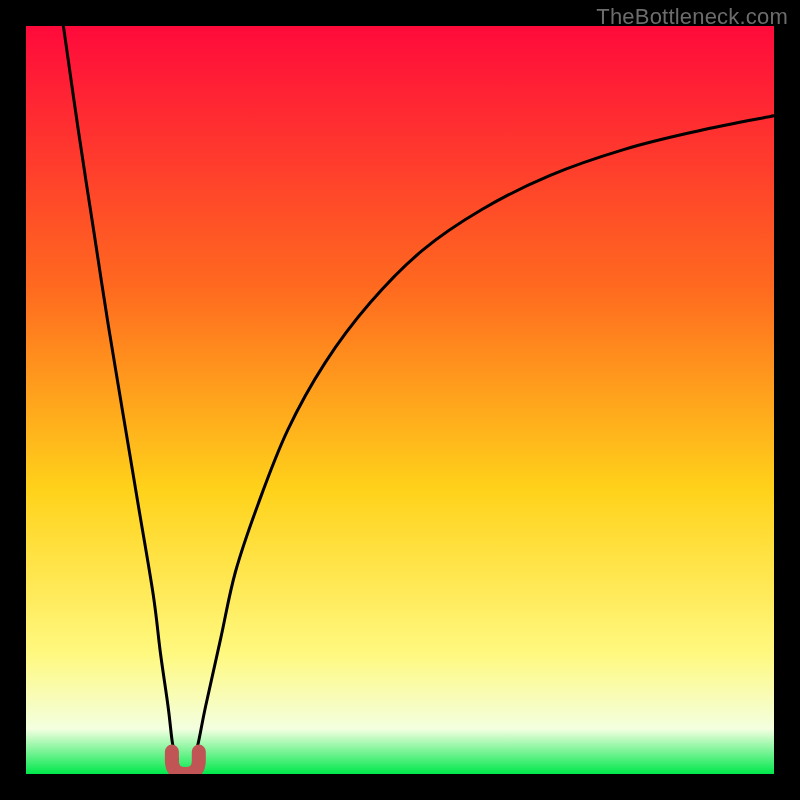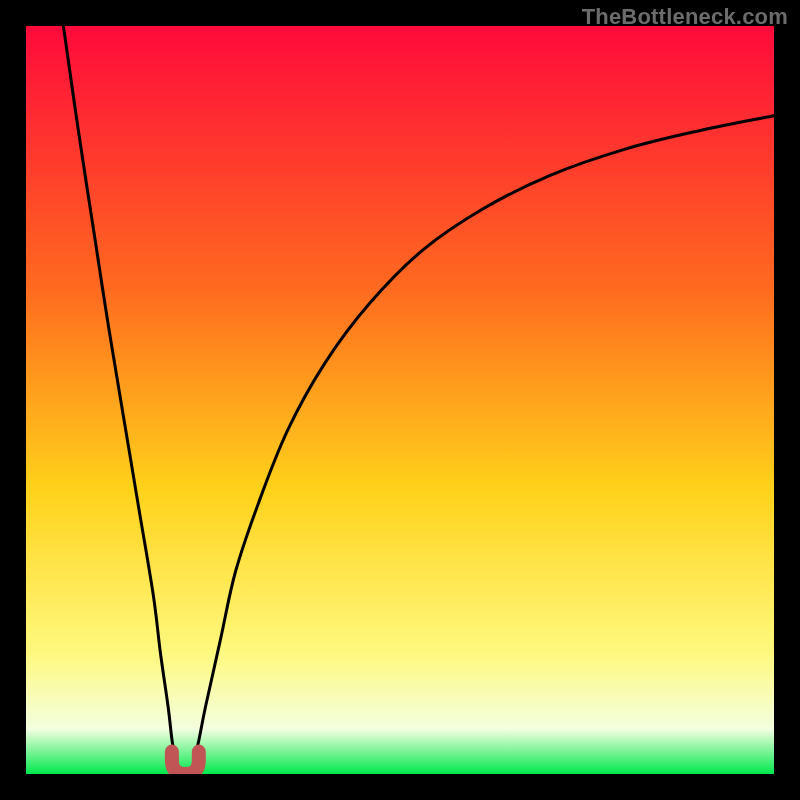--- a/index.html
+++ b/index.html
@@ -25,21 +25,21 @@
     width: 748px;
     height: 748px;
     overflow: hidden;
   }
   .watermark {
     position: absolute;
     top: 4px;
     right: 12px;
     color: #6c6c6c;
     font-size: 22px;
-    font-weight: 700;
+    font-weight: 400;
     letter-spacing: 0.2px;
     user-select: none;
   }
   svg { display: block; }
 </style>
 </head>
 <body>
 
 <div class="frame">
 

